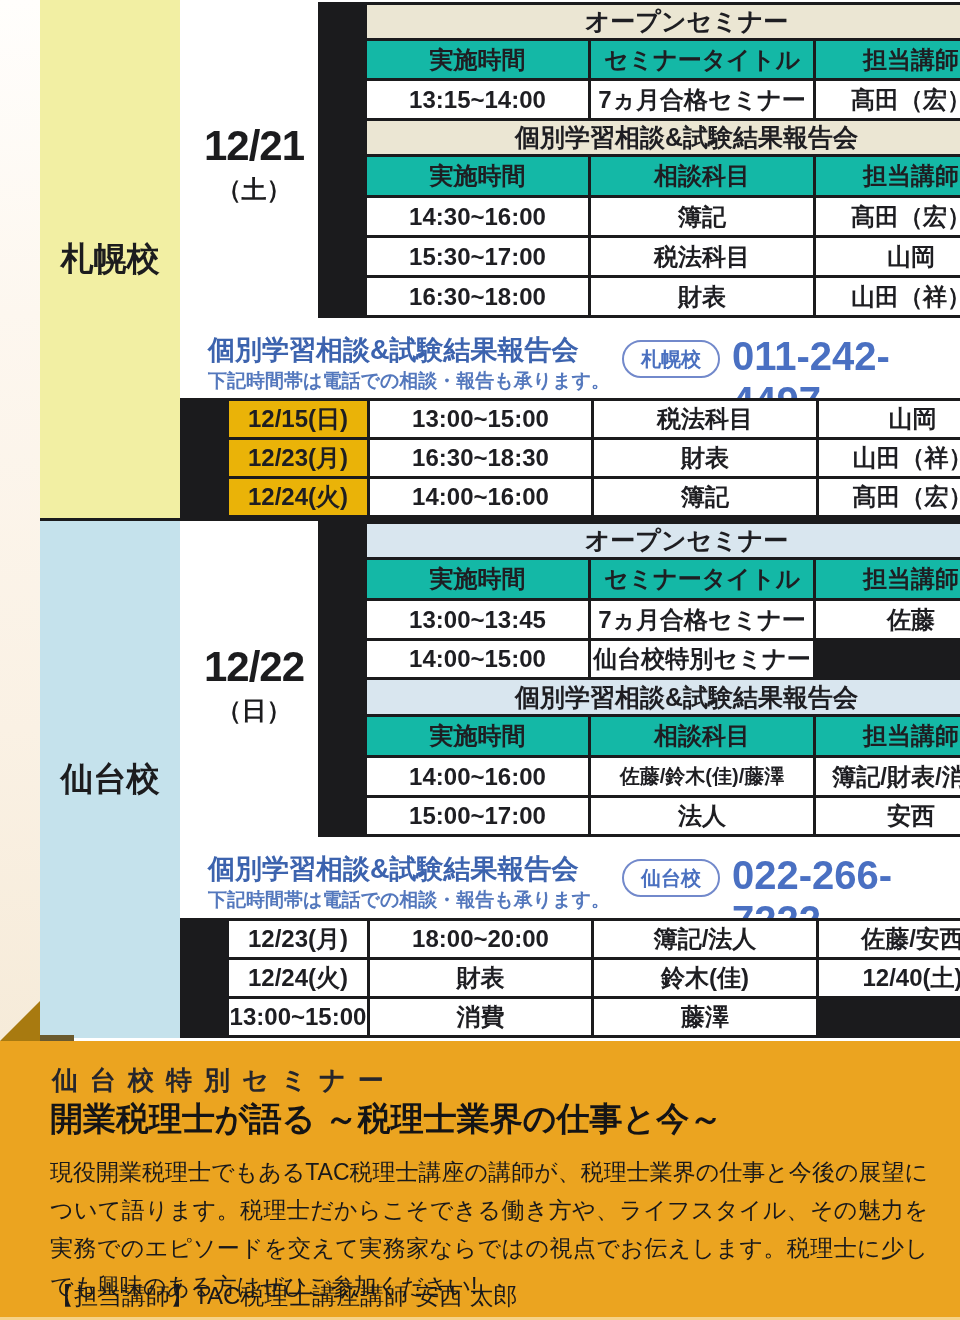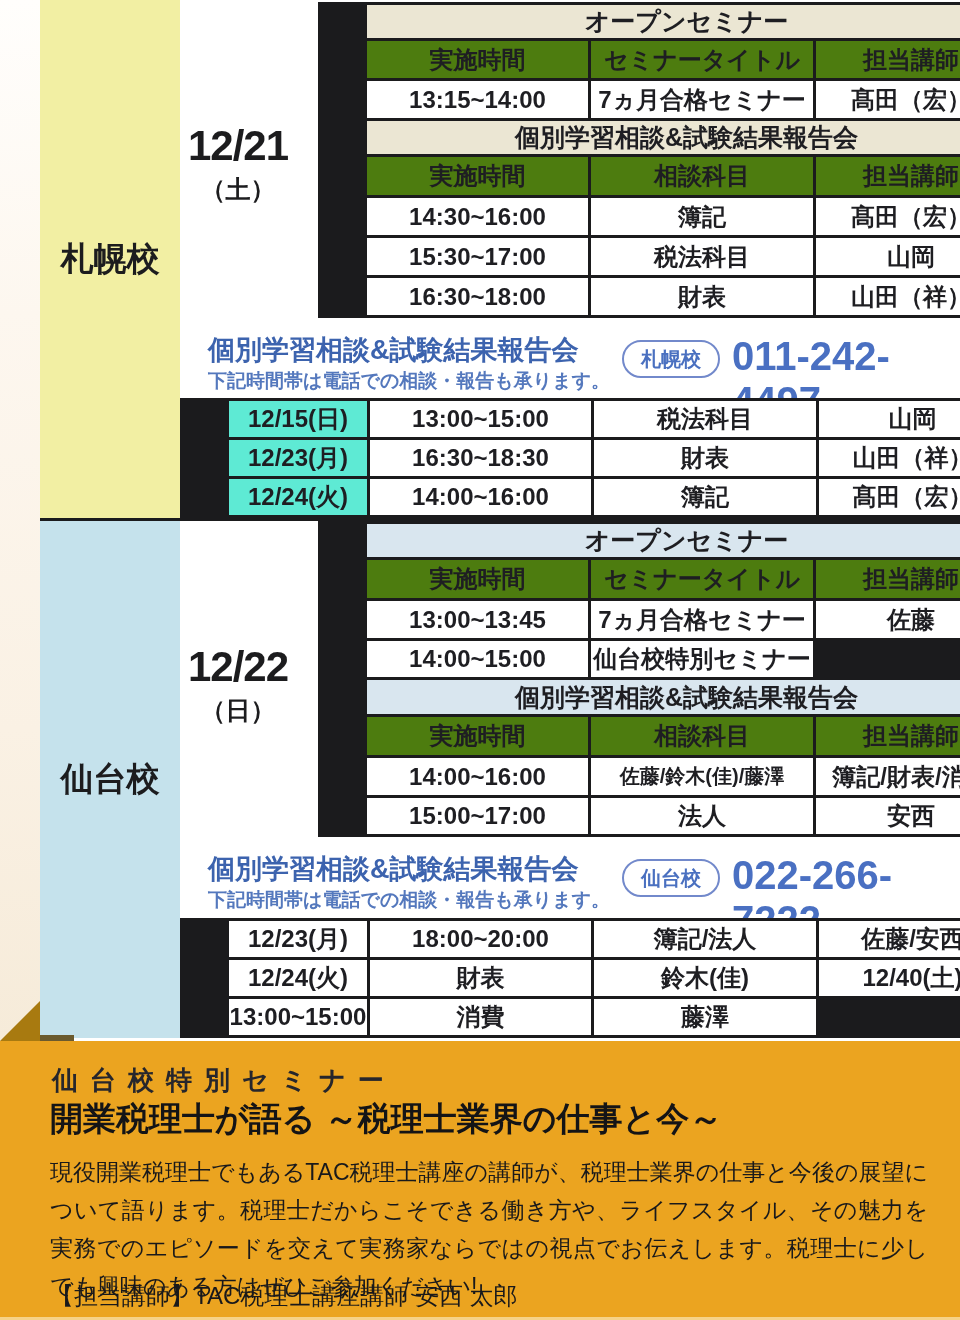--- a/index.html
+++ b/index.html
@@ -7,21 +7,21 @@
         font-family:"Liberation Sans","DejaVu Sans",sans-serif;}
 
   .left-strip{position:absolute;left:0;top:0;width:40px;height:1041px;
     background:linear-gradient(180deg,#fffefc 0%,#fdf7ef 30%,#faf1e4 70%,#f6ebd9 100%);}
 
   .campus{position:absolute;left:40px;width:140px;display:flex;align-items:center;
           justify-content:center;font-size:33px;font-weight:bold;color:#1c1c1e;}
   .campus-sap{top:0;height:518px;background:#f2efa3;}
   .campus-sen{top:521px;height:517px;background:#c5e2ec;}
 
-  .datecell{position:absolute;left:164px;width:148px;display:flex;flex-direction:column;
+  .datecell{position:absolute;left:180px;width:148px;display:flex;flex-direction:column;
             align-items:center;justify-content:center;color:#1c1c1e;padding-top:10px;box-sizing:border-box;}
   .dc1{top:0;height:318px;}
   .dc2{top:521px;height:317px;}
   .date-big{font-size:42px;font-weight:bold;letter-spacing:-1px;}
   .date-wd{font-size:25px;font-weight:600;margin-top:3px;}
 
   .tbl{position:absolute;display:grid;gap:3px;background:#1b1b1d;
        border:3px solid #1b1b1d;border-right:none;z-index:2;padding-left:46px;}
   .tbl.main{left:318px;width:639px;grid-template-columns:221px 222px 1fr;}
   #sap-main{top:2px;grid-template-rows:33px 37px 37px 33px 38px 37px 37px 37px;}
@@ -30,22 +30,22 @@
            grid-template-rows:36px 36px 36px;}
   #sap-sub{top:398px;}
   #sen-sub{top:918px;}
 
   .c{background:#fff;display:flex;align-items:center;justify-content:center;
      font-size:24px;font-weight:600;color:#1e1e22;white-space:nowrap;overflow:hidden;}
   .span3{grid-column:1/-1;}
   .sec{font-size:25px;font-weight:600;}
   .sec-sap{background:#ebe6d3;}
   .sec-sen{background:#d9e6ef;}
-  .hd{background:#4d7c0f;}
-  .dc-sap{background:#5eead4;}
+  .hd{background:#14b8a6;}
+  .dc-sap{background:#eab308;}
   .tight{font-size:20px;}
 
   .phoneblk{position:absolute;left:180px;width:780px;background:#fff;}
   #sap-phone{top:318px;height:80px;}
   #sen-phone{top:837px;height:81px;}
   .pb-head{position:absolute;left:28px;top:14px;font-size:27px;font-weight:bold;color:#3c63ae;}
   .pb-note{position:absolute;left:28px;top:50px;font-size:19px;font-weight:600;color:#5478bd;}
   .pill{position:absolute;left:442px;top:22px;width:98px;height:38px;border:2px solid #7289cb;
         border-radius:20px;display:flex;align-items:center;justify-content:center;
         font-size:20px;font-weight:600;color:#4a70c0;background:#fff;box-sizing:border-box;}

